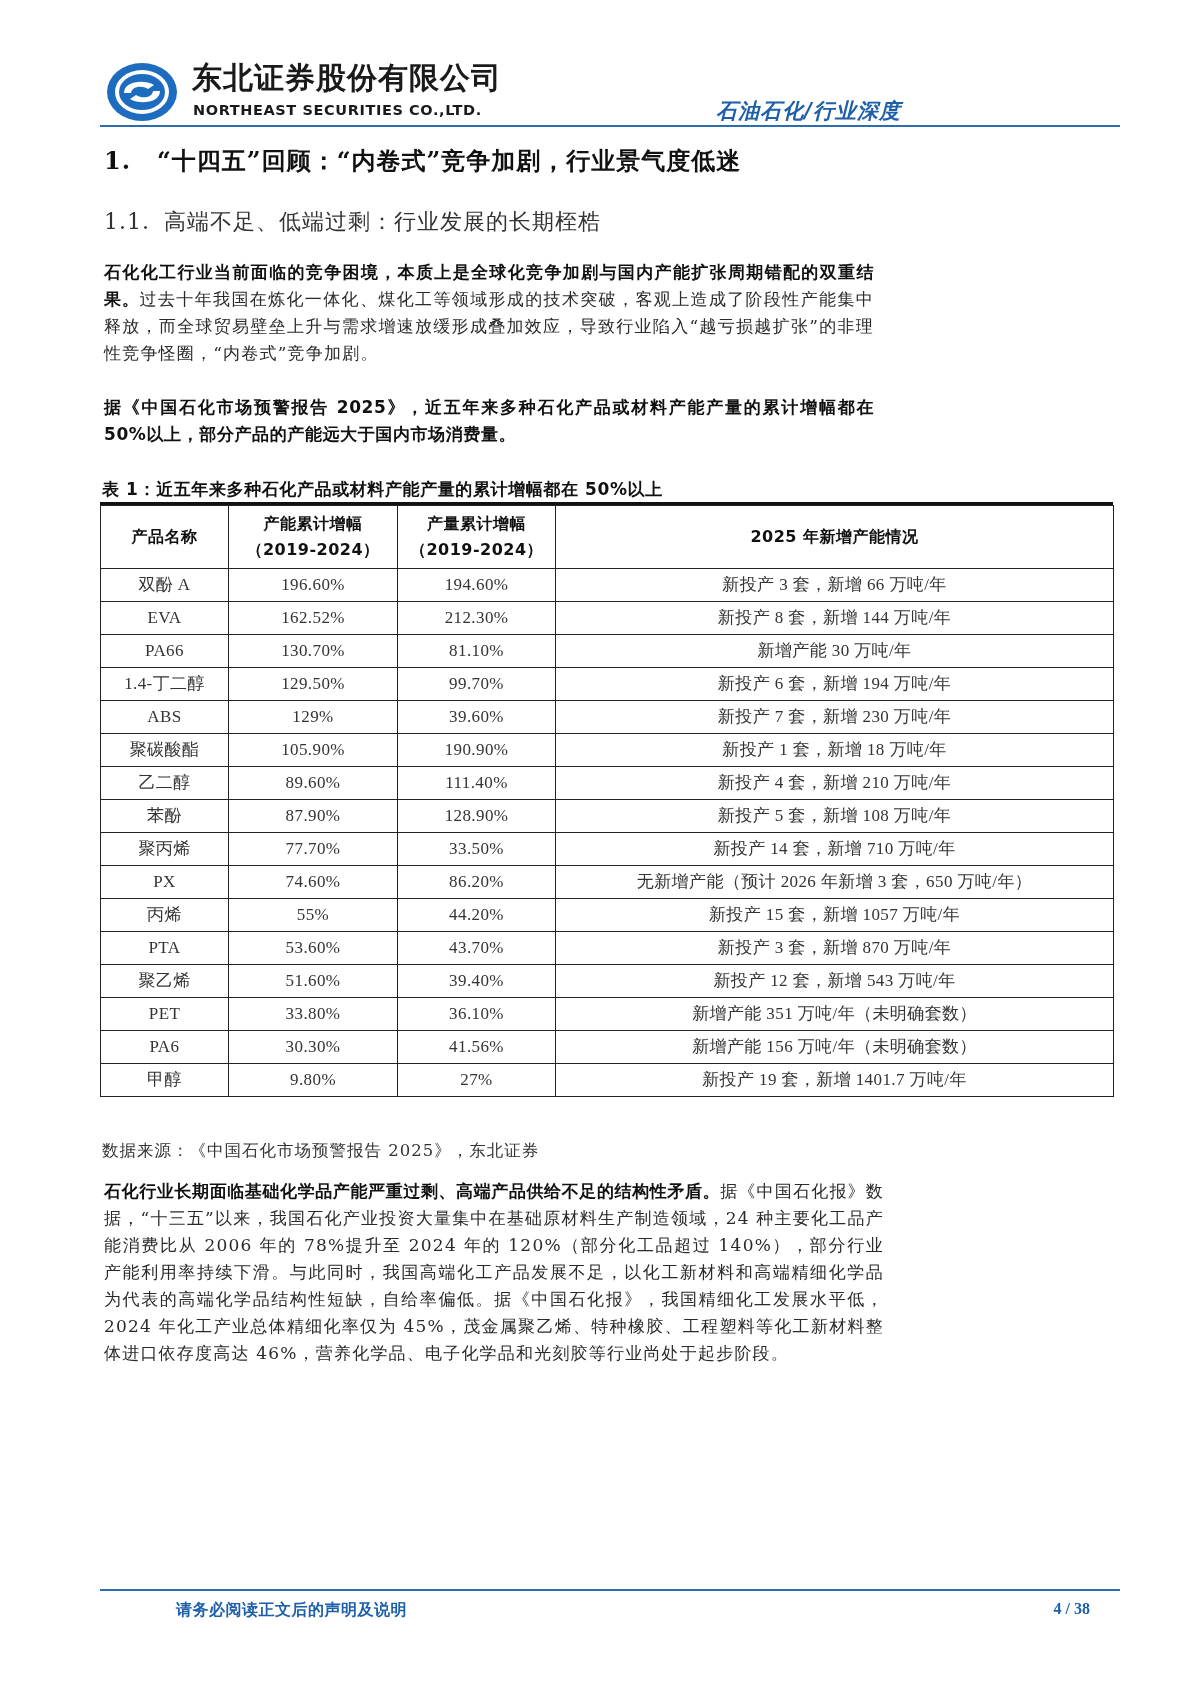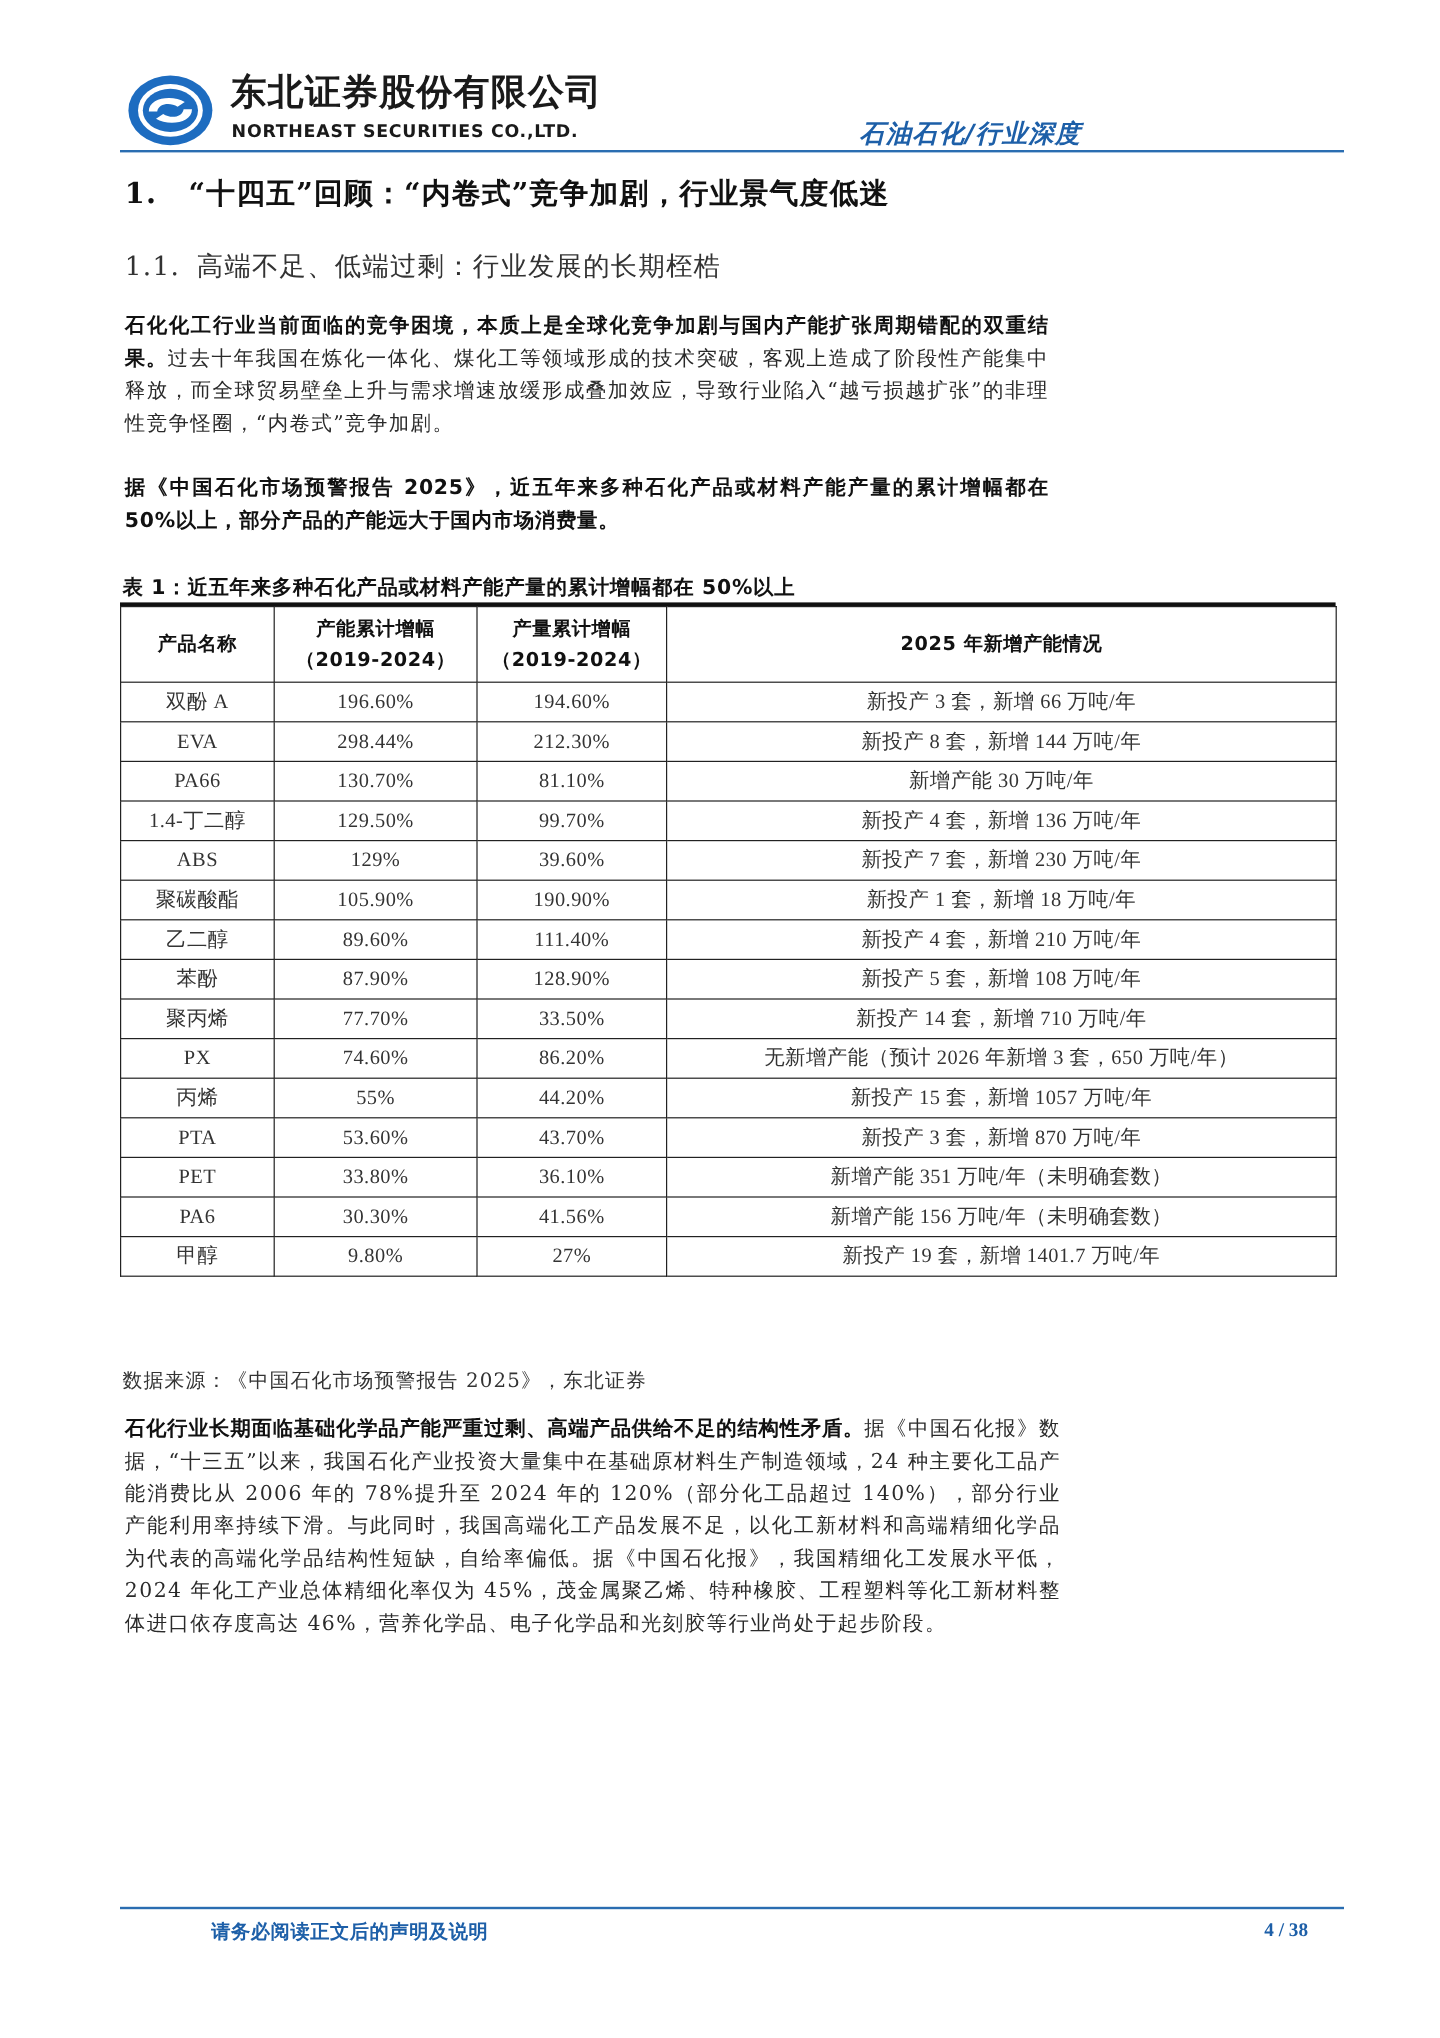--- a/index.html
+++ b/index.html
@@ -148,35 +148,35 @@
     </thead>
     <tbody id="table-body">
         <tr>
           <td>双酚 A</td>
           <td>196.60%</td>
           <td>194.60%</td>
           <td>新投产 3 套，新增 66 万吨/年</td>
         </tr>
         <tr>
           <td>EVA</td>
-          <td>298.44%</td>
+          <td>162.52%</td>
           <td>212.30%</td>
           <td>新投产 8 套，新增 144 万吨/年</td>
         </tr>
         <tr>
           <td>PA66</td>
           <td>130.70%</td>
           <td>81.10%</td>
           <td>新增产能 30 万吨/年</td>
         </tr>
         <tr>
           <td>1.4-丁二醇</td>
           <td>129.50%</td>
           <td>99.70%</td>
-          <td>新投产 4 套，新增 136 万吨/年</td>
+          <td>新投产 6 套，新增 194 万吨/年</td>
         </tr>
         <tr>
           <td>ABS</td>
           <td>129%</td>
           <td>39.60%</td>
           <td>新投产 7 套，新增 230 万吨/年</td>
         </tr>
         <tr>
           <td>聚碳酸酯</td>
           <td>105.90%</td>
@@ -213,20 +213,26 @@
           <td>44.20%</td>
           <td>新投产 15 套，新增 1057 万吨/年</td>
         </tr>
         <tr>
           <td>PTA</td>
           <td>53.60%</td>
           <td>43.70%</td>
           <td>新投产 3 套，新增 870 万吨/年</td>
         </tr>
         <tr>
+          <td>聚乙烯</td>
+          <td>51.60%</td>
+          <td>39.40%</td>
+          <td>新投产 12 套，新增 543 万吨/年</td>
+        </tr>
+        <tr>
           <td>PET</td>
           <td>33.80%</td>
           <td>36.10%</td>
           <td>新增产能 351 万吨/年（未明确套数）</td>
         </tr>
         <tr>
           <td>PA6</td>
           <td>30.30%</td>
           <td>41.56%</td>
           <td>新增产能 156 万吨/年（未明确套数）</td>

